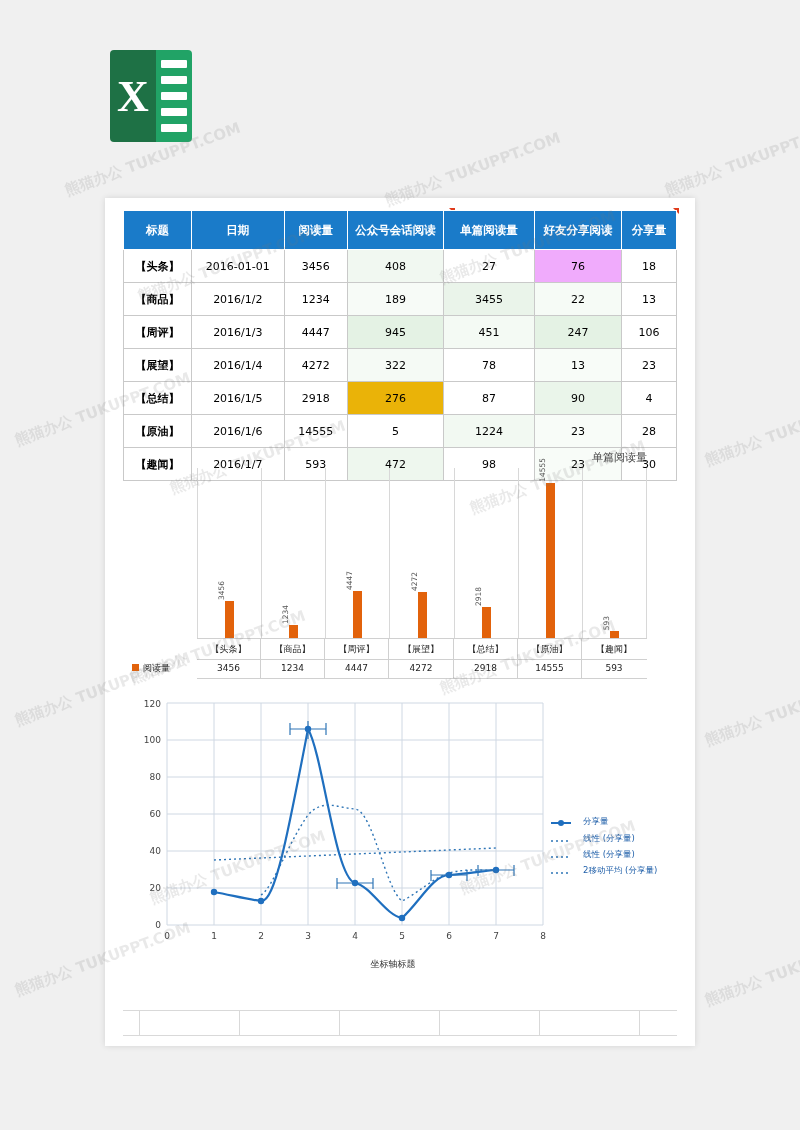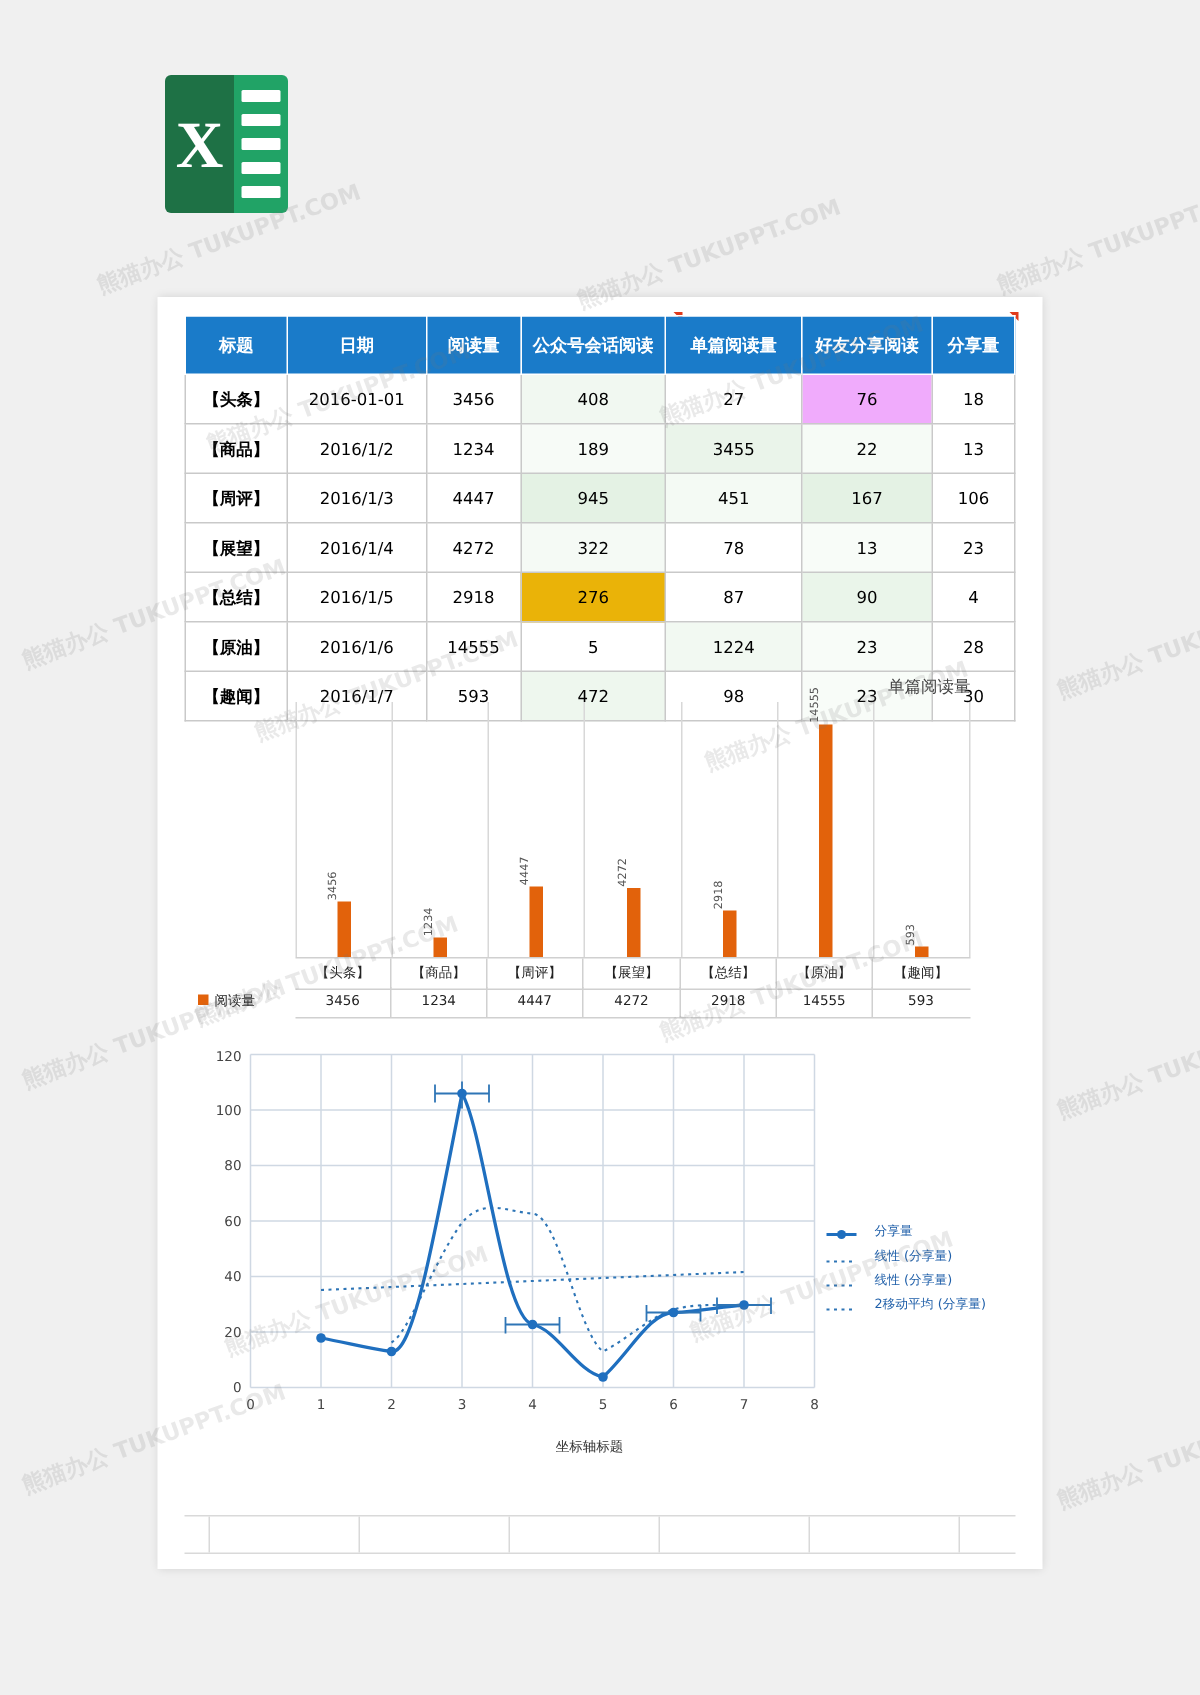--- a/index.html
+++ b/index.html
@@ -193,21 +193,21 @@
         <td class="c4" style="background:#eaf4ea">3455</td>
         <td class="c5" style="background:#f6fbf6">22</td>
         <td class="c6">13</td>
       </tr>
       <tr>
         <td class="c0">【周评】</td>
         <td class="c1">2016/1/3</td>
         <td class="c2">4447</td>
         <td class="c3" style="background:#e4f2e4">945</td>
         <td class="c4" style="background:#f4faf4">451</td>
-        <td class="c5" style="background:#e4f2e4">167</td>
+        <td class="c5" style="background:#e4f2e4">247</td>
         <td class="c6">106</td>
       </tr>
       <tr>
         <td class="c0">【展望】</td>
         <td class="c1">2016/1/4</td>
         <td class="c2">4272</td>
         <td class="c3" style="background:#f5faf5">322</td>
         <td class="c4">78</td>
         <td class="c5" style="background:#f8fcf8">13</td>
         <td class="c6">23</td>

